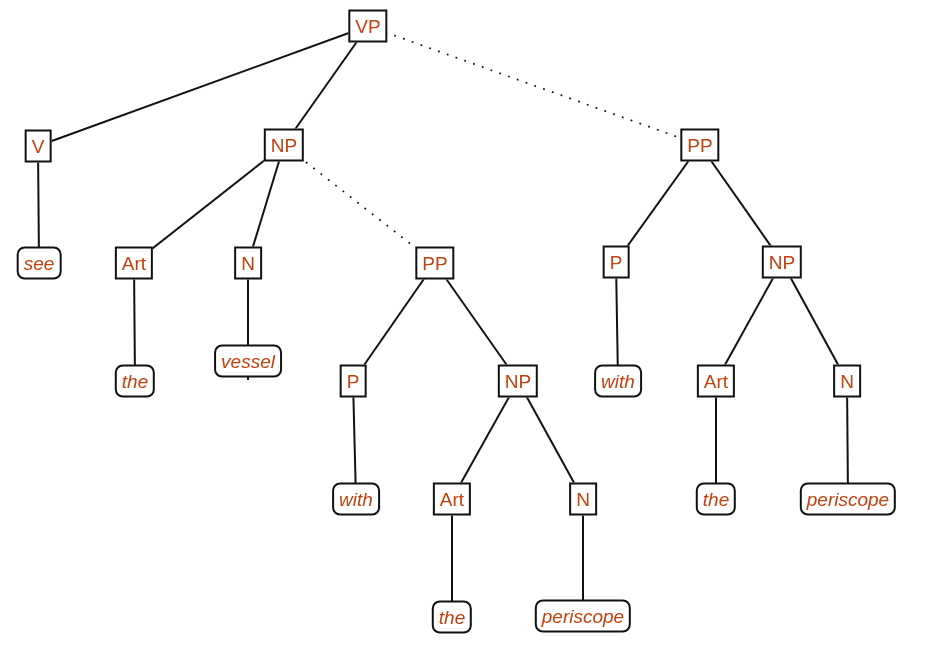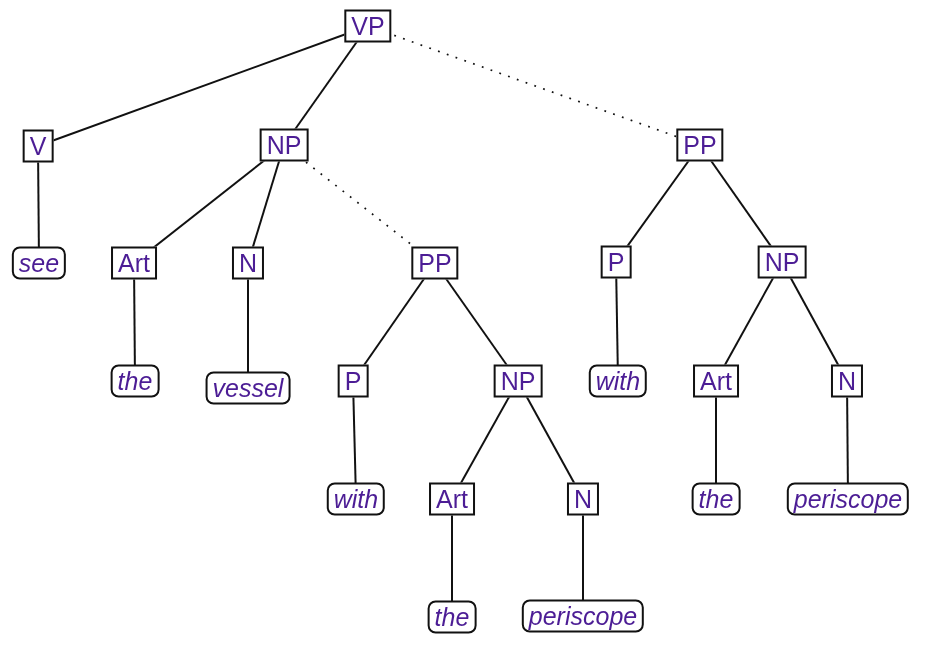--- a/index.html
+++ b/index.html
@@ -21,22 +21,22 @@
     top: 0;
     width: 927px;
     height: 646px;
     z-index: 0;
   }
   .node {
     position: absolute;
     transform: translate(-50%, -50%);
     background: #ffffff;
     border: 2px solid #111111;
-    color: #4c1d95;
-    font-size: 25px;
+    color: #c2410c;
+    font-size: 19px;
     line-height: 29px;
     padding: 0 5px;
     white-space: nowrap;
     z-index: 1;
     text-align: center;
   }
   .node.leaf {
     font-style: italic;
     border-radius: 8px;
   }
@@ -78,21 +78,21 @@
   <div class="node" style="left:700px; top:145px;">PP</div>
 
   <div class="node leaf" style="left:39px;  top:263px;">see</div>
   <div class="node" style="left:134px; top:263px;">Art</div>
   <div class="node" style="left:248px; top:263px;">N</div>
   <div class="node" style="left:435px; top:263px;">PP</div>
   <div class="node" style="left:616px; top:262px;">P</div>
   <div class="node" style="left:782px; top:262px;">NP</div>
 
   <div class="node leaf" style="left:135px; top:381px;">the</div>
-  <div class="node leaf" style="left:248px; top:388px;">vessel</div>
+  <div class="node leaf" style="left:248px; top:361px;">vessel</div>
   <div class="node" style="left:353px; top:381px;">P</div>
   <div class="node" style="left:518px; top:381px;">NP</div>
   <div class="node leaf" style="left:618px; top:381px;">with</div>
   <div class="node" style="left:716px; top:381px;">Art</div>
   <div class="node" style="left:847px; top:381px;">N</div>
 
   <div class="node leaf" style="left:356px; top:499px;">with</div>
   <div class="node" style="left:452px; top:499px;">Art</div>
   <div class="node" style="left:583px; top:499px;">N</div>
   <div class="node leaf" style="left:716px; top:499px;">the</div>

